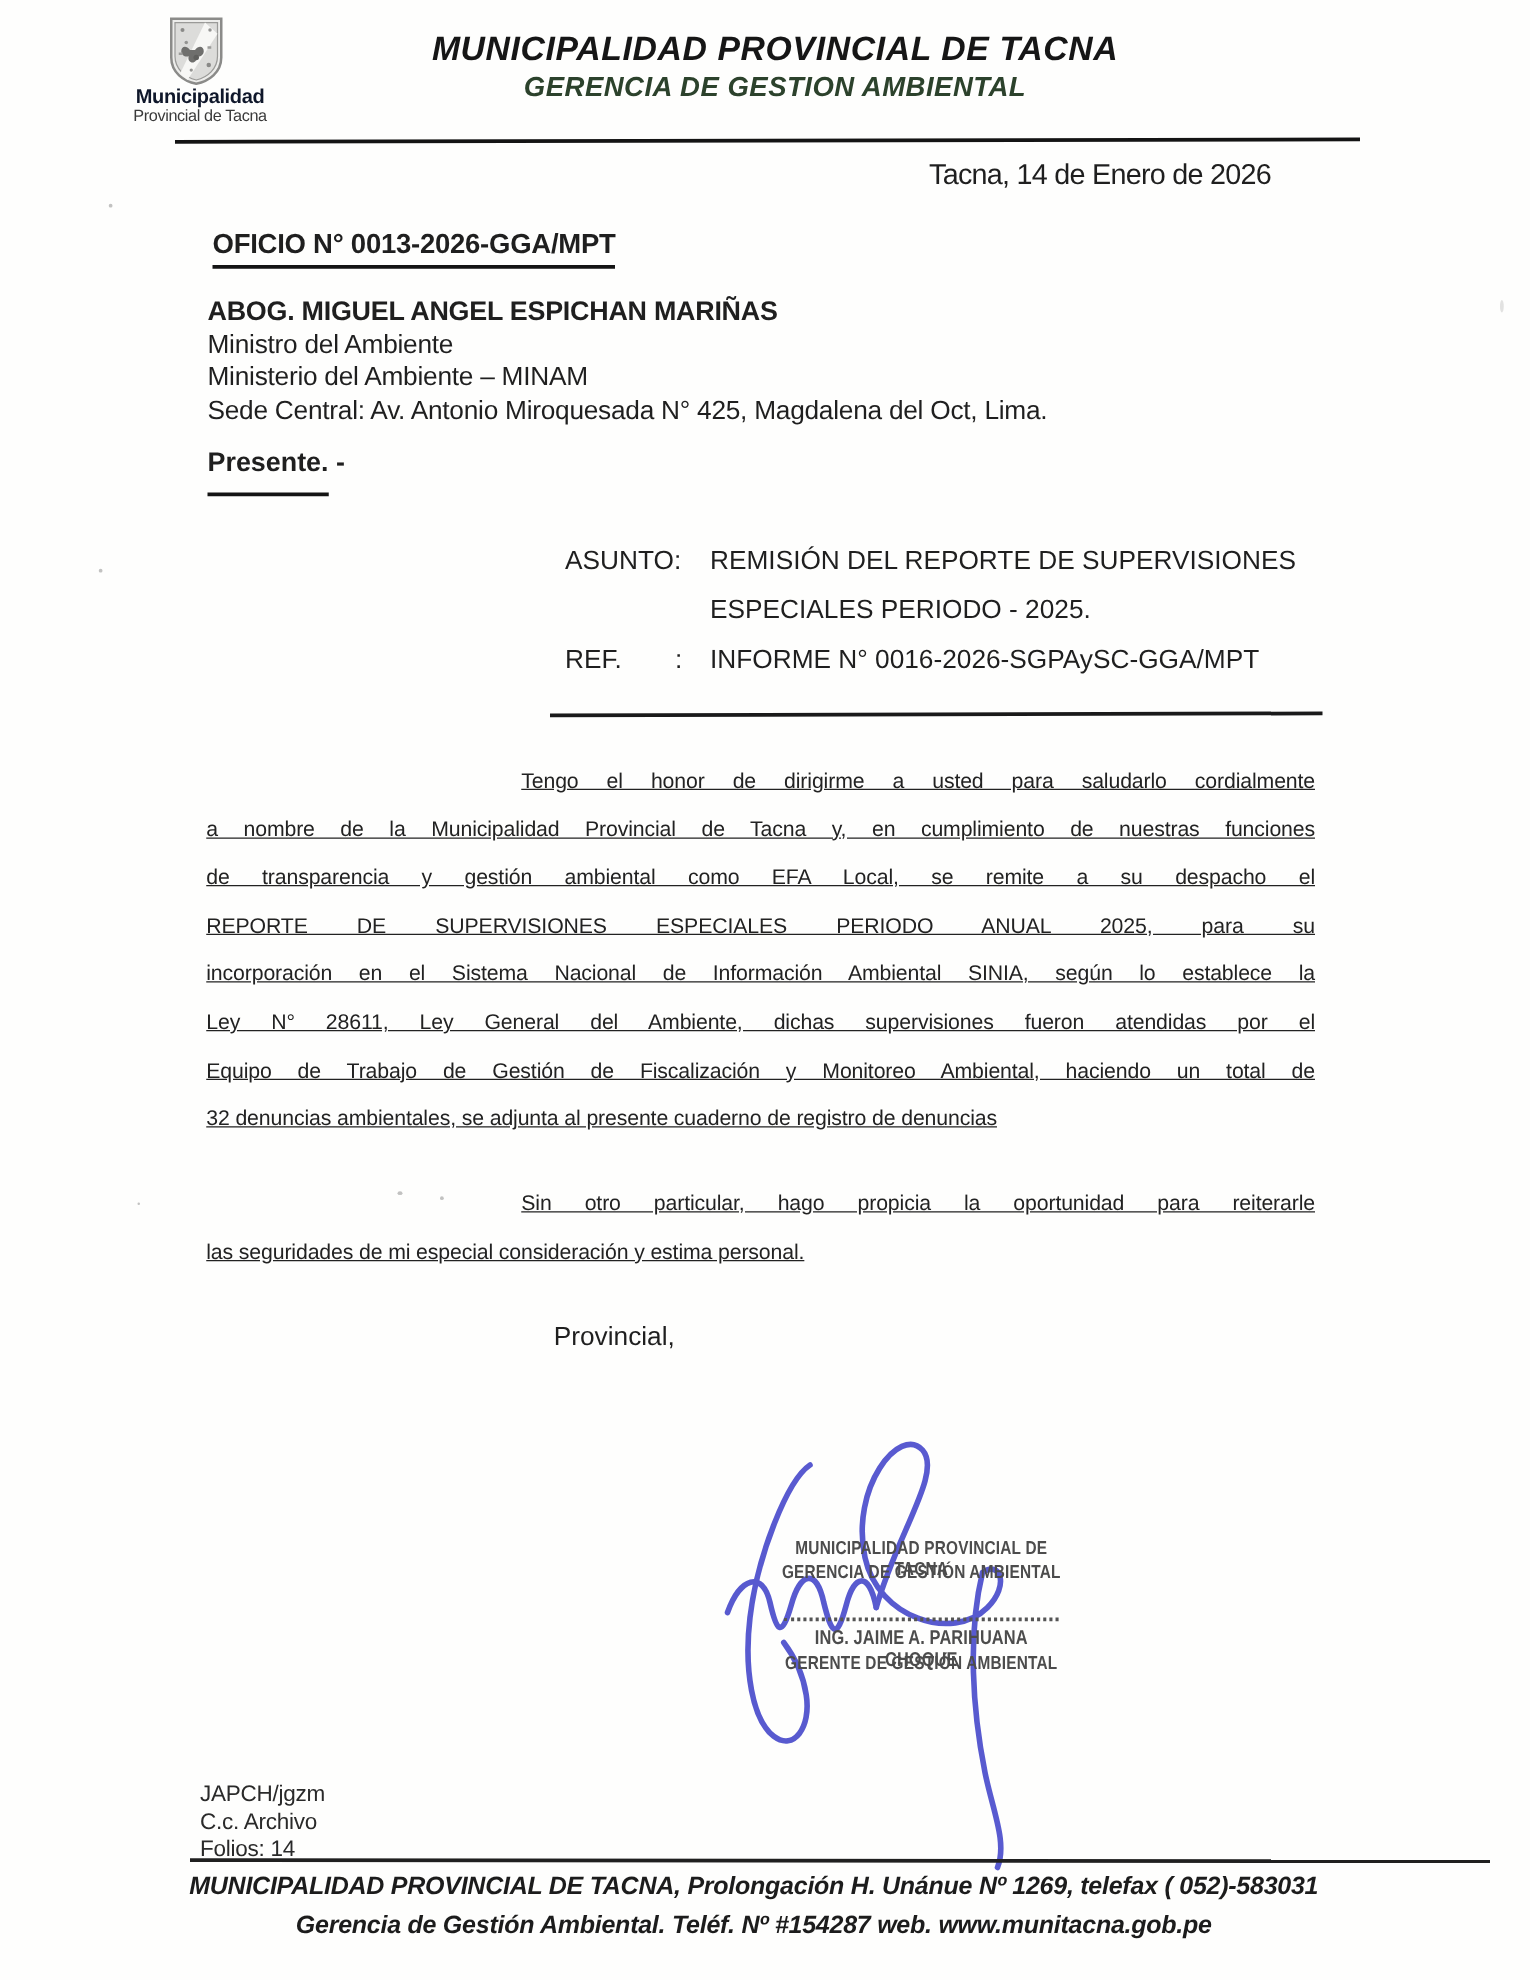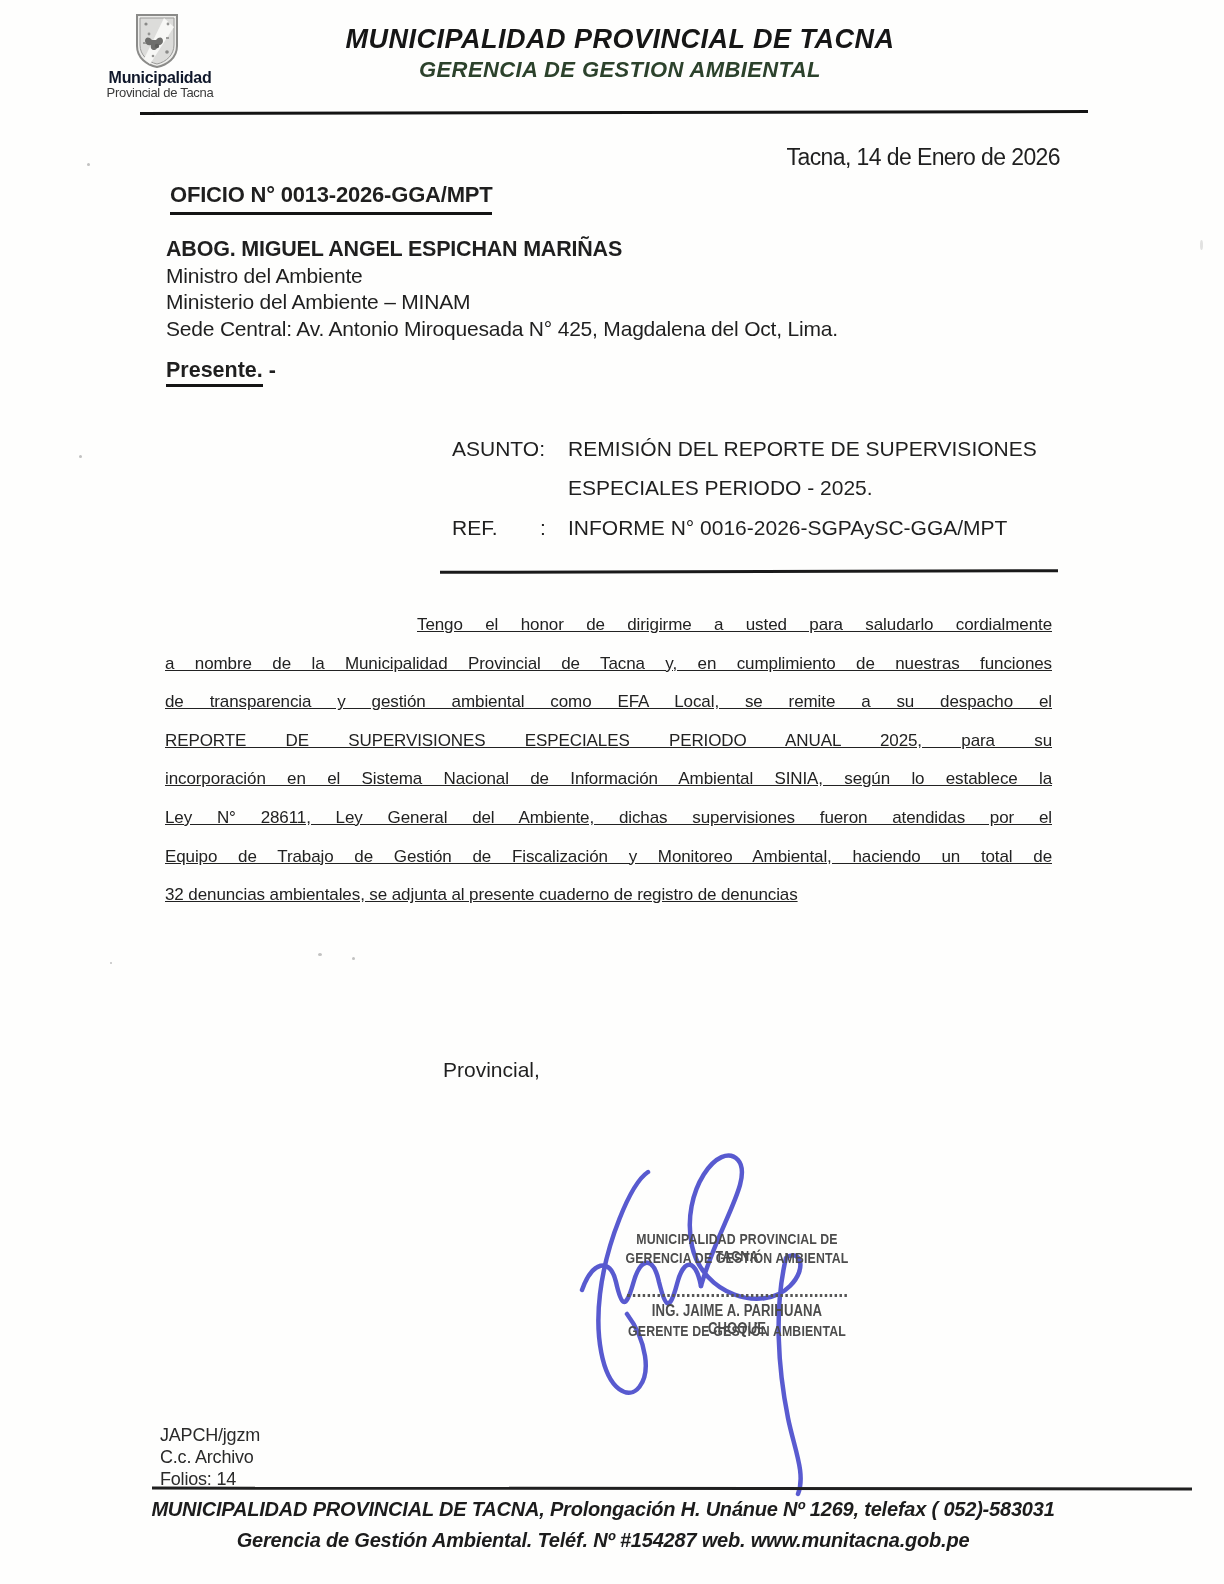--- a/index.html
+++ b/index.html
@@ -20,27 +20,27 @@
   .logo-caption{position:absolute;left:0px;top:60px;width:120px;text-align:center;line-height:15px;}
   .logo-caption .l1{font-size:16px;font-weight:bold;color:#0f172a;letter-spacing:-0.3px;}
   .logo-caption .l2{font-size:13px;color:#3a3a3a;letter-spacing:-0.3px;}
   .hdr-title{left:160px;top:24px;width:920px;text-align:center;
     font-size:27px;font-weight:bold;font-style:italic;color:#161616;letter-spacing:.5px;}
   .hdr-subtitle{left:160px;top:57px;width:920px;text-align:center;
     font-size:22px;font-weight:bold;font-style:italic;color:#2c422c;letter-spacing:.4px;}
   .hdr-rule{left:140px;top:111px;width:948px;height:3px;background:#141414;transform:rotate(-0.12deg);}
 
   
-  .date-line{left:700px;top:144px;width:360px;text-align:right;font-size:23px;letter-spacing:-0.6px;}
+  .date-line{left:700px;top:126px;width:360px;text-align:center;font-size:23px;letter-spacing:-0.6px;}
   .oficio{left:170px;top:182px;font-size:22px;font-weight:bold;letter-spacing:-0.2px;
     border-bottom:3px solid #141414;padding-bottom:4px;}
   .recipient{left:166px;top:236px;width:900px;font-size:21px;line-height:26.5px;letter-spacing:-0.2px;}
   .recipient .name{font-weight:bold;font-size:21.5px;}
   .presente{left:166px;top:358px;font-size:21.5px;font-weight:bold;}
-  .presente .u{border-bottom:3px solid #141414;padding-bottom:2px;}
+  .presente .u{border-bottom:3px solid #141414;padding-bottom:12px;}
 
   
   .subj-label{left:452px;top:437px;font-size:21px;}
   .subj-l1{left:568px;top:437px;font-size:21px;}
   .subj-l2{left:568px;top:476px;font-size:21px;}
   .ref-label{left:452px;top:516px;font-size:21px;}
   .ref-colon{left:540px;top:516px;font-size:21px;}
   .ref-text{left:568px;top:516px;font-size:21px;}
   .ref-rule{left:440px;top:570px;width:618px;height:2.5px;background:#1a1a1a;transform:rotate(-0.15deg);}
 
@@ -127,20 +127,24 @@
     <div class="jline indent">Tengo el honor de dirigirme a usted para saludarlo cordialmente</div>
     <div class="jline">a nombre de la Municipalidad Provincial de Tacna y, en cumplimiento de nuestras funciones</div>
     <div class="jline">de transparencia y gestión ambiental como EFA Local, se remite a su despacho el</div>
     <div class="jline">REPORTE DE SUPERVISIONES ESPECIALES PERIODO ANUAL 2025, para su</div>
     <div class="jline">incorporación en el Sistema Nacional de Información Ambiental SINIA, según lo establece la</div>
     <div class="jline">Ley N° 28611, Ley General del Ambiente, dichas supervisiones fueron atendidas por el</div>
     <div class="jline">Equipo de Trabajo de Gestión de Fiscalización y Monitoreo Ambiental, haciendo un total de</div>
     <div class="jline last">32 denuncias ambientales, se adjunta al presente cuaderno de registro de denuncias</div>
   </div>
 
+  <div class="abs para para2">
+    <div class="jline indent">Sin otro particular, hago propicia la oportunidad para reiterarle</div>
+    <div class="jline last">las seguridades de mi especial consideración y estima personal.</div>
+  </div>
 
   <div class="abs closing">Provincial,</div>
 
   <svg class="abs sig-svg" width="300" height="390" viewBox="0 0 300 390">
     <g fill="none" stroke="#4749cb" stroke-width="4.5" stroke-linecap="round" opacity="0.9">
       <path d="M 92 46 C 74 58, 50 118, 44 168 C 39 210, 46 250, 63 263 C 79 275, 93 256, 89 230 C 86 210, 77 196, 71 188"></path>
       <path d="M 26 164 C 36 136, 54 130, 60 156 C 65 178, 69 186, 77 158 C 84 132, 97 128, 103 156 C 109 180, 113 188, 121 158 C 127 134, 139 130, 145 160"></path>
       <path d="M 145 160 C 162 100, 198 52, 182 34 C 164 14, 124 64, 136 120 C 146 168, 206 188, 234 160 C 252 142, 244 122, 230 132 C 218 182, 222 242, 232 292 C 238 322, 250 348, 242 368"></path>
     </g>
   </svg>

